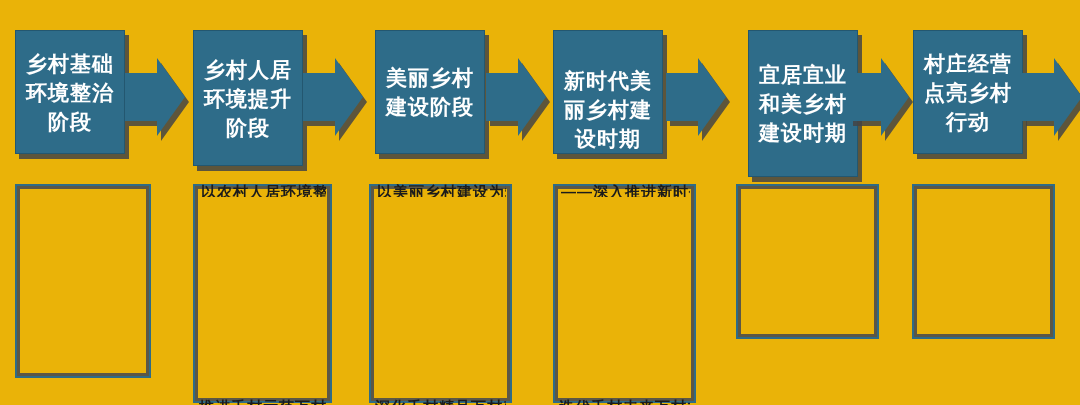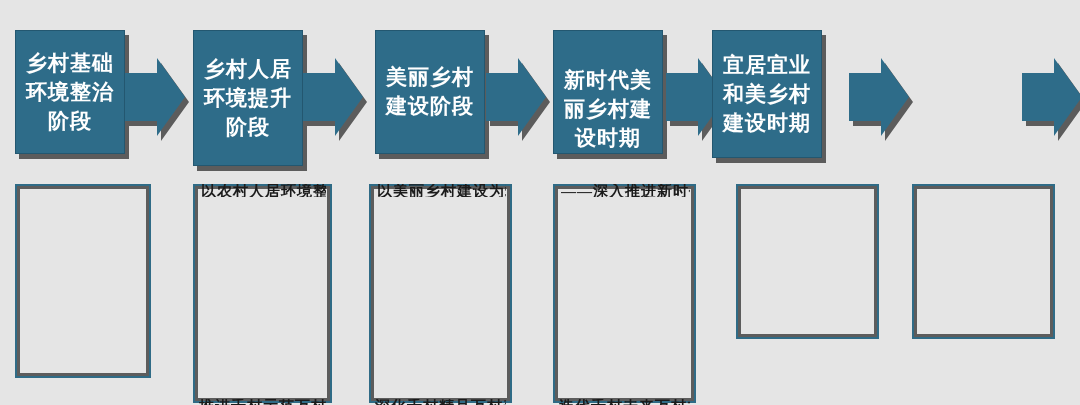--- a/index.html
+++ b/index.html
@@ -1,21 +1,21 @@
 <!DOCTYPE html>
 <html><head>
 <meta charset="utf-8">
 <style>
   html,body{margin:0;padding:0;background:#ffffff;}
   #canvas{
     position:relative;
     width:1080px;height:405px;
     overflow:hidden;
-    background:#e5e5e5;
-    font-family:Liberation Serif, serif;
+    background:#eab308;
+    font-family:Liberation Sans, sans-serif;
   }
   .stage{
     position:absolute;
     display:flex;align-items:center;justify-content:center;
     text-align:center;
     color:#ffffff;
     font-size:21px;
     line-height:29px;
     font-weight:bold;
     letter-spacing:1px;
@@ -76,26 +76,29 @@
 建设阶段</span></div>
     <div class="arrow-wrap" style="left: 486px; top: 58px;">
       <div class="arrow"></div>
     </div>
     <div class="stage" style="left: 553px; top: 30px; width: 110px; height: 124px; align-items: flex-end;"><span>新时代美
 丽乡村建
 设时期</span></div>
     <div class="arrow-wrap" style="left: 666px; top: 58px;">
       <div class="arrow"></div>
     </div>
-    <div class="stage" style="left: 712px; top: 30px; width: 110px; height: 128px;"><span>宜居宜业
+    <div class="stage" style="left: 748px; top: 30px; width: 110px; height: 147px;"><span>宜居宜业
 和美乡村
 建设时期</span></div>
     <div class="arrow-wrap" style="left: 849px; top: 58px;">
       <div class="arrow"></div>
     </div>
+    <div class="stage" style="left: 913px; top: 30px; width: 110px; height: 124px;"><span>村庄经营
+点亮乡村
+行动</span></div>
     <div class="arrow-wrap" style="left: 1022px; top: 58px;">
       <div class="arrow"></div>
     </div>
     <div class="detail" style="left: 15px; top: 184px; width: 136px; height: 194px;"></div>
     <div class="detail" style="left: 193px; top: 184px; width: 139px; height: 219px;">
       <div class="frag frag-top">以农村人居环境整治</div>
     </div>
     <div class="frag frag-bottom" style="left: 199px; top: 399px; width: 127px;">推进千村示范万村整治</div>
     <div class="detail" style="left: 369px; top: 184px; width: 143px; height: 219px;">
       <div class="frag frag-top">以美丽乡村建设为载</div>

